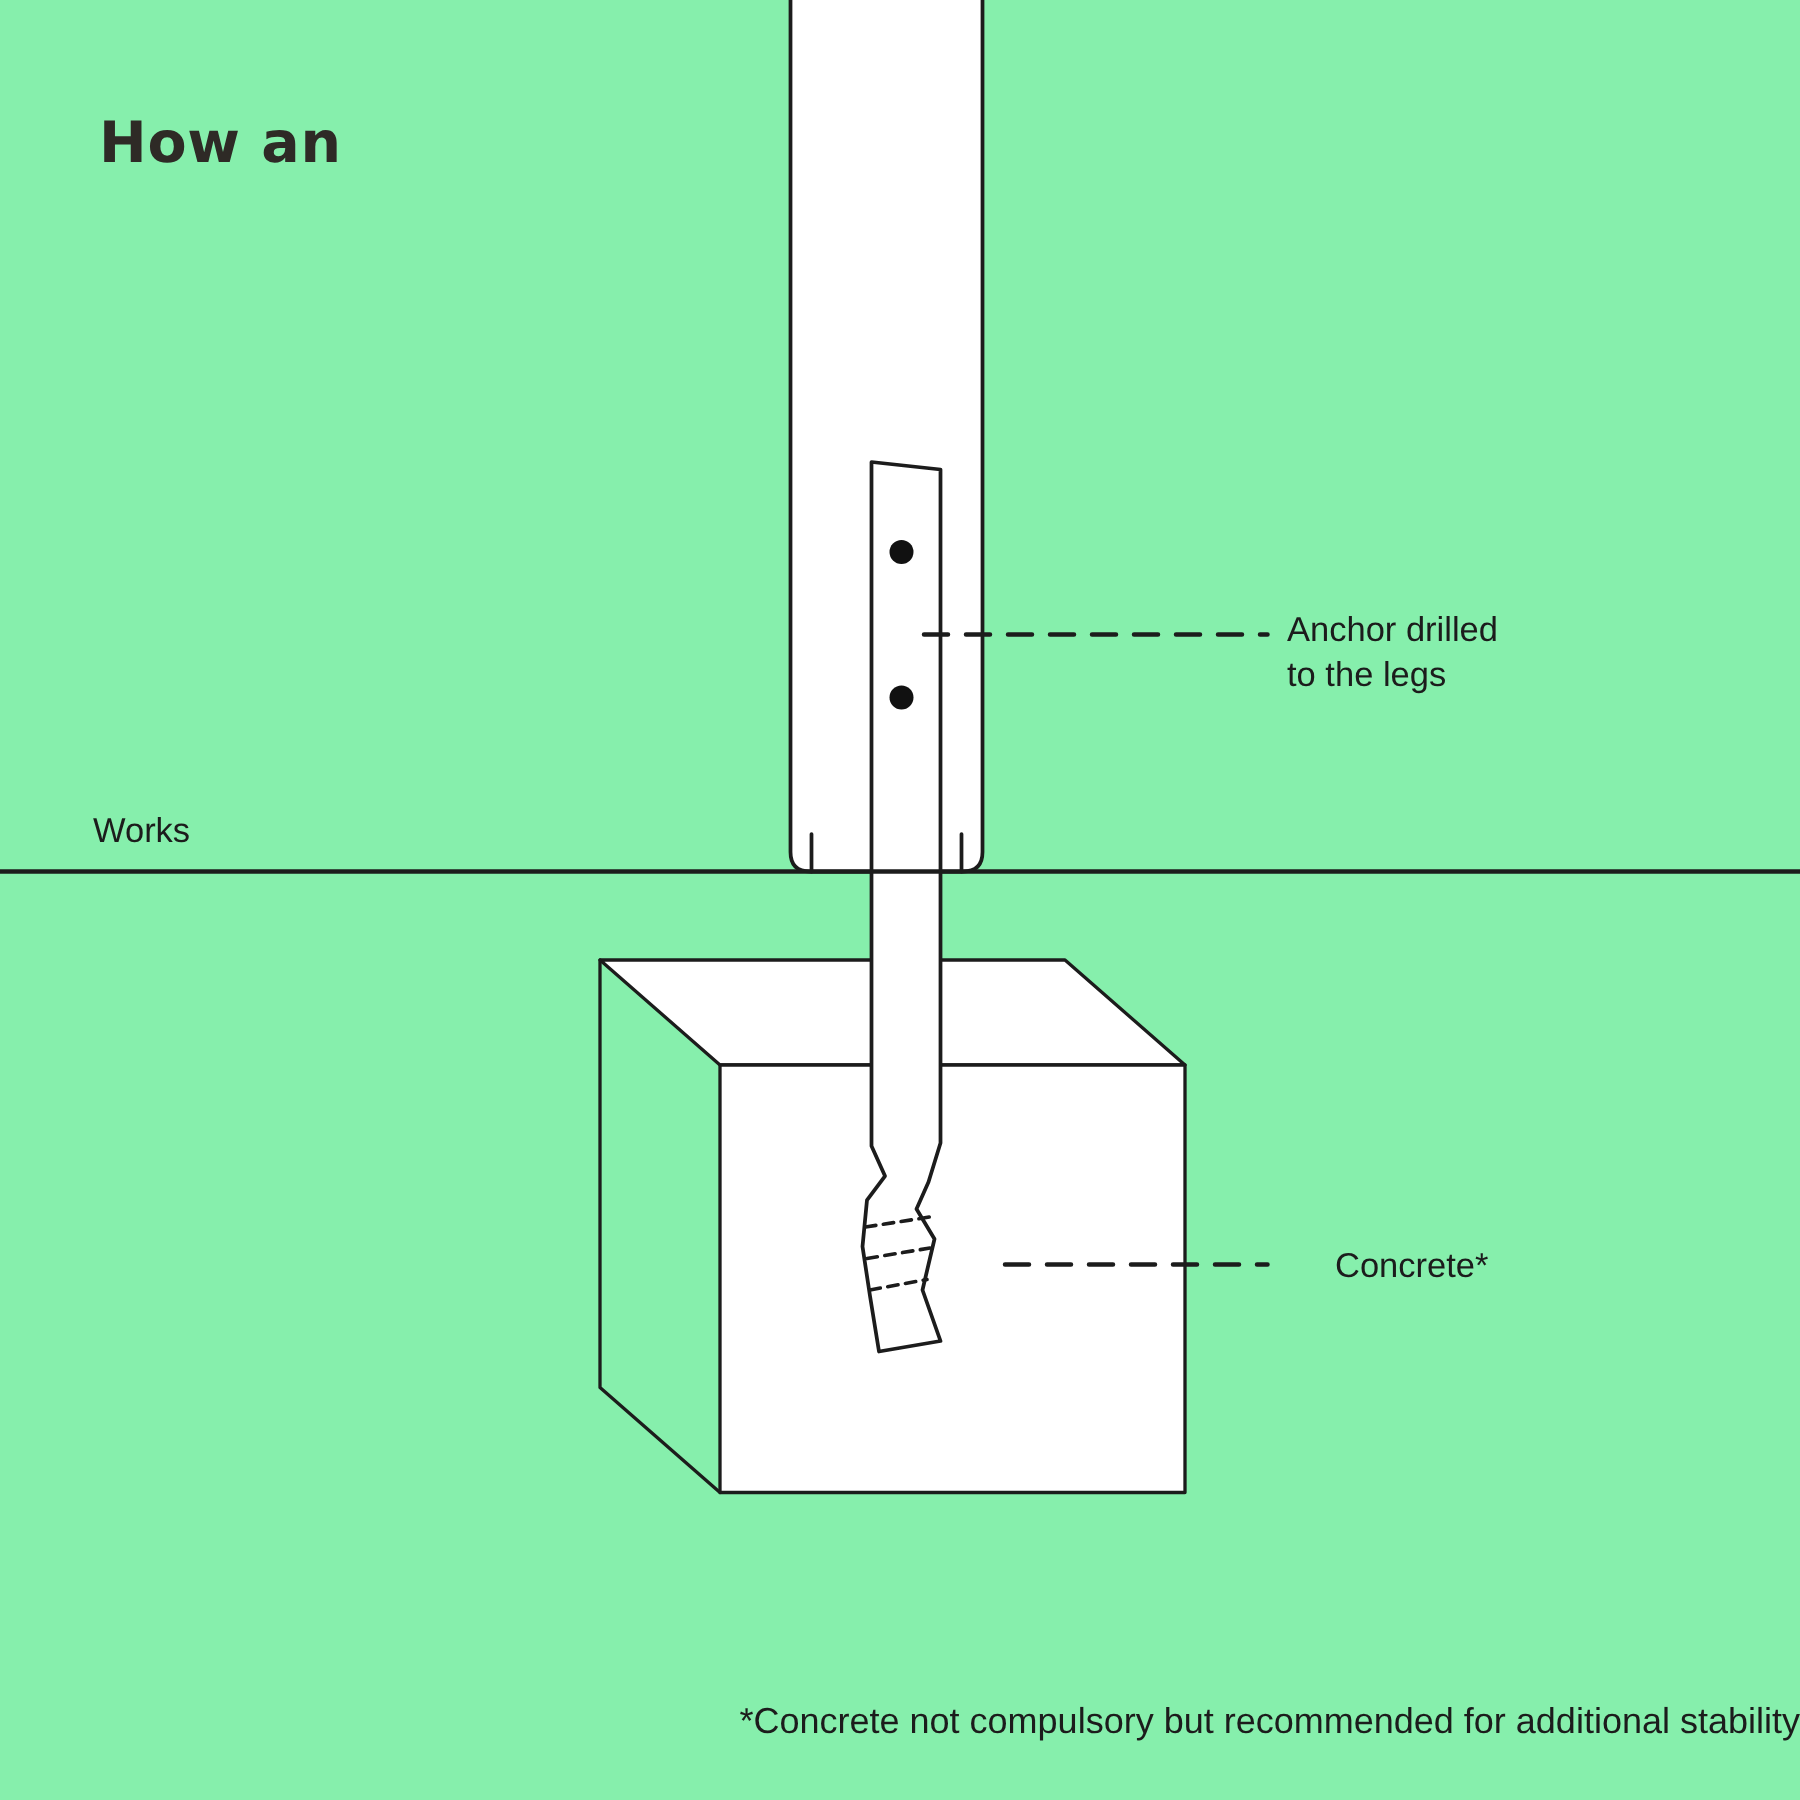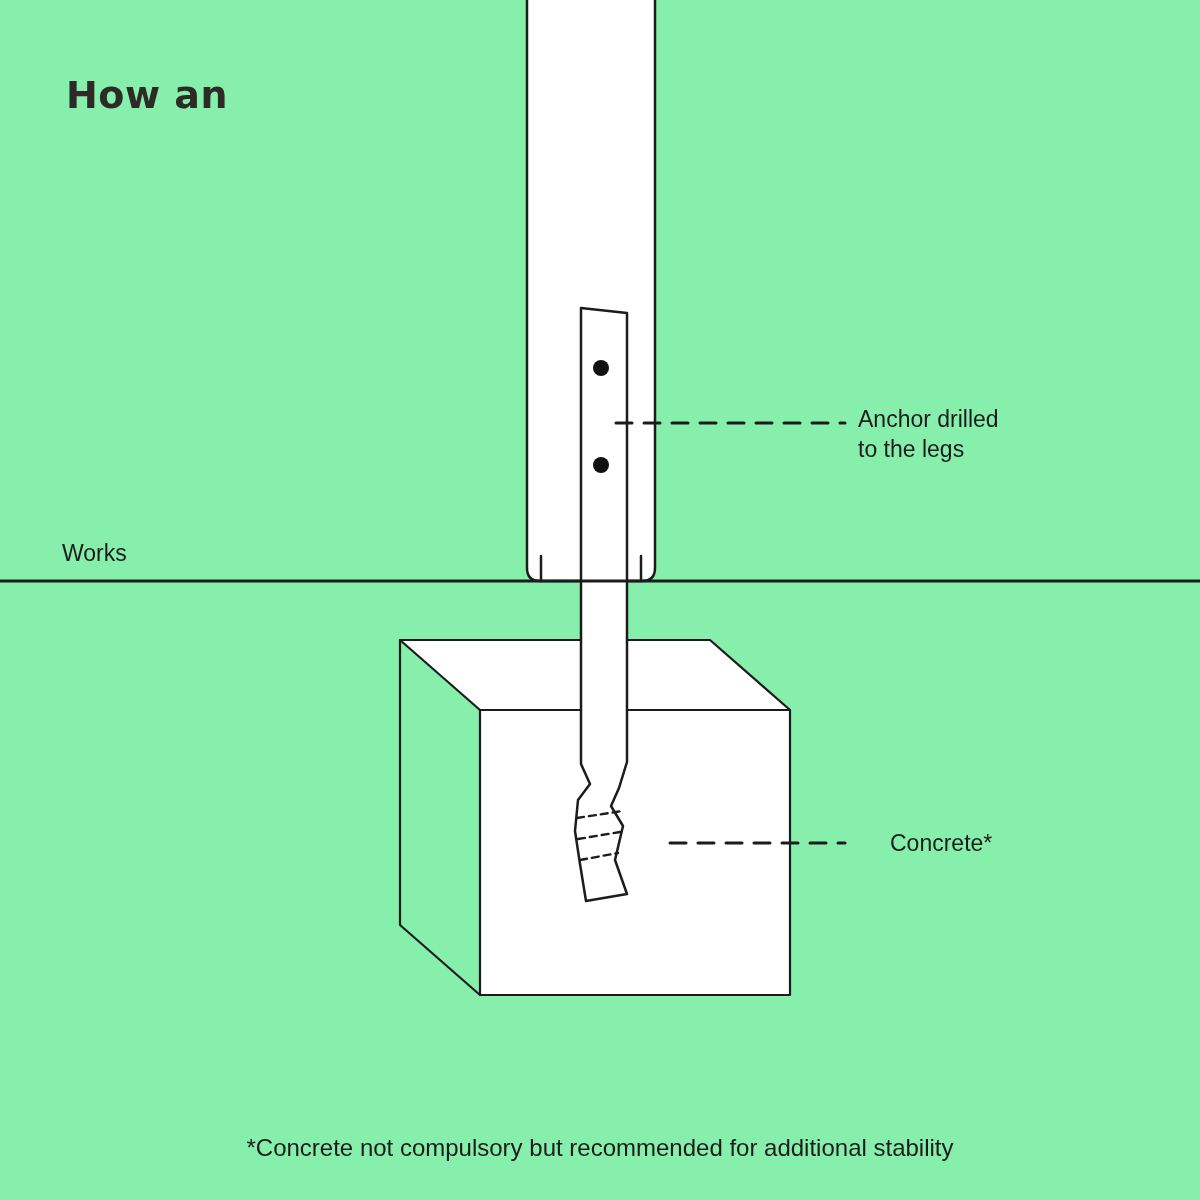--- a/index.html
+++ b/index.html
@@ -51,21 +51,21 @@
   .label-concrete {
     left: 858px;
     top: 828px;
     margin-left: 32px;
   }
   .footnote {
     position: absolute;
     left: 0;
     top: 1134px;
     width: 1200px;
-    text-align: center;
+    text-align: right;
     font-size: 24px;
     color: #1c1c1c;
   }
 </style>
 </head>
 <body>
 
 <div class="canvas">
 
   <svg class="diagram-svg" viewBox="0 0 1200 1200" fill="none" stroke="#1c1c1c" stroke-width="2.5" stroke-linecap="round" stroke-linejoin="round">

